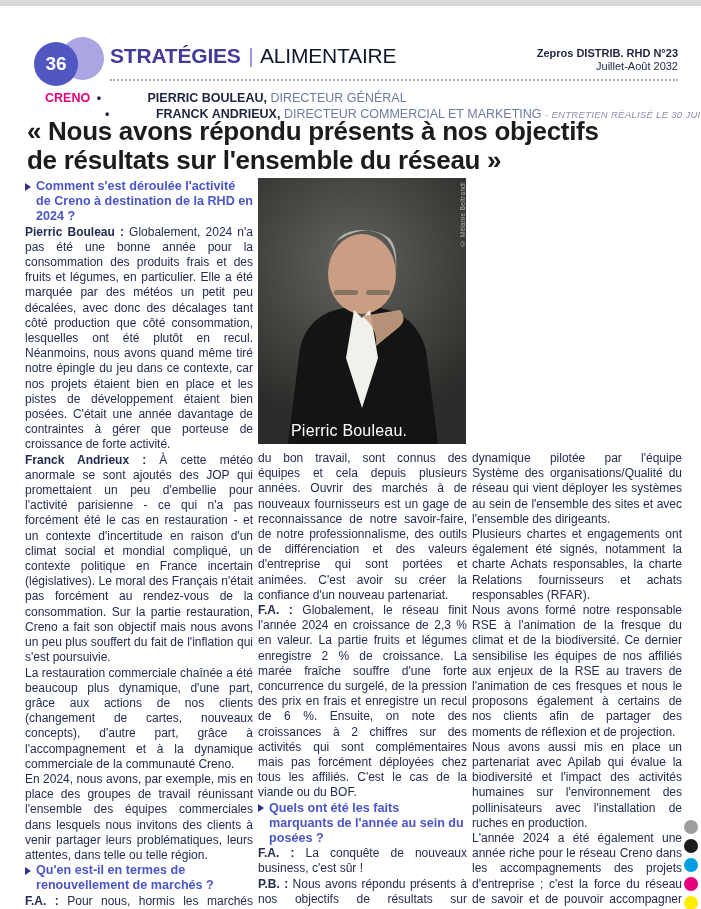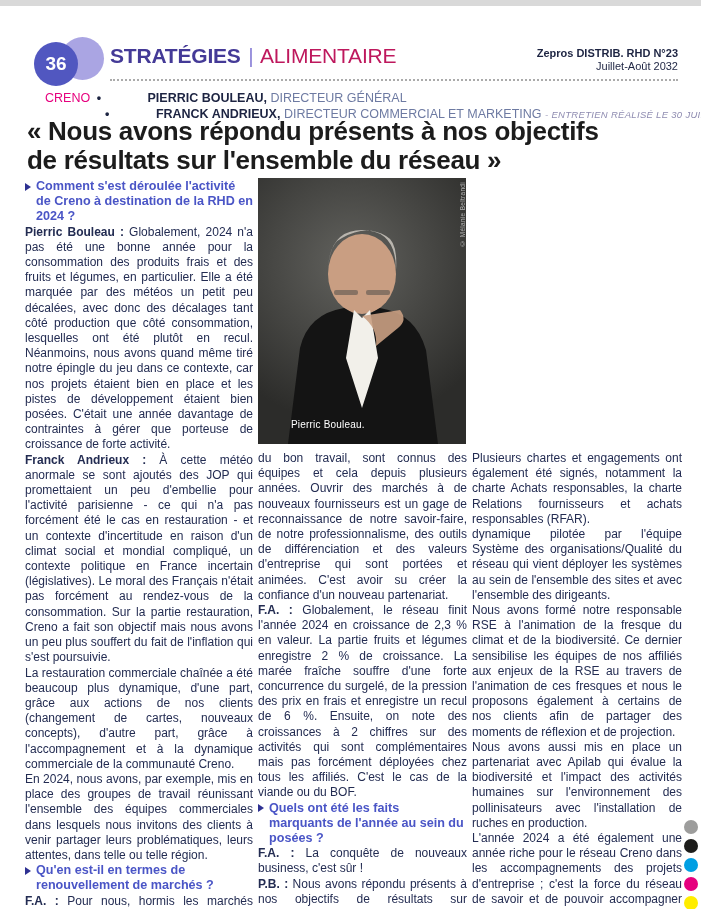--- a/index.html
+++ b/index.html
@@ -12,43 +12,43 @@
   .top-strip { position:absolute; top:0; left:0; width:701px; height:6px; background:#d9d9d9; }
 
   
   .badge { position:absolute; left:34px; top:37px; width:72px; height:48px; }
   .badge .circle-light { position:absolute; left:27px; top:0; width:43px; height:43px; border-radius:50%; background:#aaa5e3; }
   .badge .circle-dark  { position:absolute; left:0; top:5px; width:44px; height:44px; border-radius:50%; background:#5157c0;
                          display:flex; align-items:center; justify-content:center; color:#fff; font-weight:bold; font-size:19px; }
   .section-title { position:absolute; left:110px; top:44px; font-size:21px; letter-spacing:-0.2px; white-space:nowrap; }
   .section-title .sec { color:#443a97; font-weight:bold; }
   .section-title .divider { color:#8d83d8; font-weight:normal; padding:0 2px; }
-  .section-title .cat { color:#be185d; font-weight:normal; }
+  .section-title .cat { color:#0f172a; font-weight:normal; }
   .issue { position:absolute; right:23px; top:47px; text-align:right; color:#1d2442; font-size:11px; line-height:13px; }
   .issue .issue1 { font-weight:bold; }
   .dotted-rule { position:absolute; left:110px; right:23px; top:79px; border-top:2px dotted #ababab; }
 
   
   .byline { position:absolute; left:45px; top:90px; font-size:12.5px; line-height:16px; white-space:nowrap; }
-  .byline .brand { color:#e6007e; font-weight:normal;margin-top:8px; }
+  .byline .brand { color:#e6007e; font-weight:bold;margin-top:8px; }
   .byline .bullet { color:#1d2442; font-weight:bold; padding:0 3px; }
   .byline .name { color:#1d2442; font-weight:bold;margin-left:40px; }
   .byline .role { color:#6d7aa2; }
   .byline .row2 { margin-left:57px; }
   .byline .note { color:#8e8bb0; font-style:italic; font-size:9.5px; letter-spacing:0.3px; }
 
   .headline { position:absolute; left:27px; top:117px; width:660px; font-size:26px; line-height:29px;
               font-weight:bold; color:#1c1c1c; letter-spacing:-0.3px; }
 
   
   .photo { position:absolute; top:178px; height:266px; overflow:hidden; }
   .photo-left  { left:258px; width:208px; background:radial-gradient(circle at 45% 32%, #62625e, #2c2c2a 75%); }
   .photo-right { left:472px; width:209px; background:radial-gradient(circle at 50% 28%, #52524e, #201f1e 78%); }
   .photo svg { position:absolute; left:0; top:0; }
-  .caption { position:absolute; bottom:14px; font-size:10px; color:#ffffff; letter-spacing:0.2px;padding-left:24px; }
+  .caption { position:absolute; bottom:4px; font-size:16px; color:#ffffff; letter-spacing:0.2px;padding-left:24px; }
   .caption-left { left:9px; }
   .caption-right { right:11px; }
   .credit { position:absolute; top:4px; right:0; writing-mode:vertical-rl; transform:rotate(180deg);
             font-size:6.5px; color:#b5b5b5; letter-spacing:0.3px; }
 
   
   .col { position:absolute; text-align:justify; font-size:12px; line-height:15.2px; color:#232c52;
          hyphens:auto; overflow:hidden; }
   .col1 { left:25px;  top:179px; width:228px; height:728px; }
   .col2 { left:258px; top:451px; width:209px; height:456px; }
@@ -136,22 +136,22 @@
 
   <div class="col col2">
     <p><span>du bon travail, sont connus des équipes et cela depuis plusieurs années. Ouvrir des marchés à de nouveaux fournisseurs est un gage de reconnaissance de notre savoir-faire, de notre professionnalisme, des outils de différenciation et des valeurs d'entreprise qui sont portées et animées. C'est avoir su créer la confiance d'un nouveau partenariat.</span></p>
     <p><span class="lead">F.A. :</span> <span>Globalement, le réseau finit l'année 2024 en croissance de 2,3 % en valeur. La partie fruits et légumes enregistre 2 % de croissance. La marée fraîche souffre d'une forte concurrence du surgelé, de la pression des prix en frais et enregistre un recul de 6 %. Ensuite, on note des croissances à 2 chiffres sur des activités qui sont complémentaires mais pas forcément déployées chez tous les affiliés. C'est le cas de la viande ou du BOF.</span></p>
     <p class="q"><span class="tri"></span><span>Quels ont été les faits marquants de l'année au sein du posées ?</span></p>
     <p><span class="lead">F.A. :</span> <span>La conquête de nouveaux business, c'est sûr !</span></p>
     <p><span class="lead">P.B. :</span> <span>Nous avons répondu présents à nos objectifs de résultats sur l'ensemble du réseau dans un contexte qui n'était pas forcément gagné d'avance. En 2024, nous étions sur l'avant-dernière année de notre plan stratégique CAP 2025 et le déploiement de nos projets majeurs avec des succès réels. Le projet le plus structurant était peut-être le déploiement de la démarche « Engagé RSE » délivrée par l'Afnor avec une labellisation attendue en décembre 2025. Il y a une très bonne</span></p>
   </div>
 
   <div class="col col3">
+    <p><span>dynamique pilotée par l'équipe Système des organisations/Qualité du réseau qui vient déployer les systèmes au sein de l'ensemble des sites et avec l'ensemble des dirigeants.</span></p>
     <p><span>Plusieurs chartes et engagements ont également été signés, notamment la charte Achats responsables, la charte Relations fournisseurs et achats responsables (RFAR).</span></p>
-    <p><span>dynamique pilotée par l'équipe Système des organisations/Qualité du réseau qui vient déployer les systèmes au sein de l'ensemble des sites et avec l'ensemble des dirigeants.</span></p>
     <p><span>Nous avons formé notre responsable RSE à l'animation de la fresque du climat et de la biodiversité. Ce dernier sensibilise les équipes de nos affiliés aux enjeux de la RSE au travers de l'animation de ces fresques et nous le proposons également à certains de nos clients afin de partager des moments de réflexion et de projection.</span></p>
     <p><span>Nous avons aussi mis en place un partenariat avec Apilab qui évalue la biodiversité et l'impact des activités humaines sur l'environnement des pollinisateurs avec l'installation de ruches en production.</span></p>
     <p><span>L'année 2024 a été également une année riche pour le réseau Creno dans les accompagnements des projets d'entreprise ; c'est la force du réseau de savoir et de pouvoir accompagner la reprise d'une entreprise par son dirigeant pour notre affilié du nord de la France, ou de soutenir telle ou telle entreprise en situation de retournement ; ces accompagnements prennent de multiples formes, de conseils et/ou de ressources financières.</span></p>
 
   </div>
 
   <div class="marks">
     <span class="mark" style="background: rgb(157, 157, 156);"></span>
     <span class="mark" style="background: rgb(29, 29, 27);"></span>
     <span class="mark" style="background: rgb(0, 159, 227);"></span>

